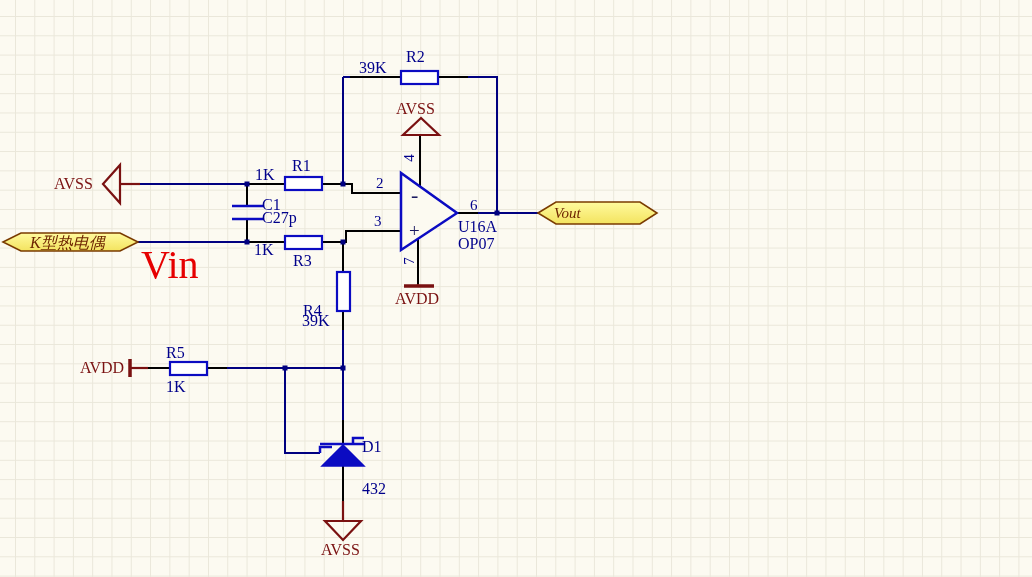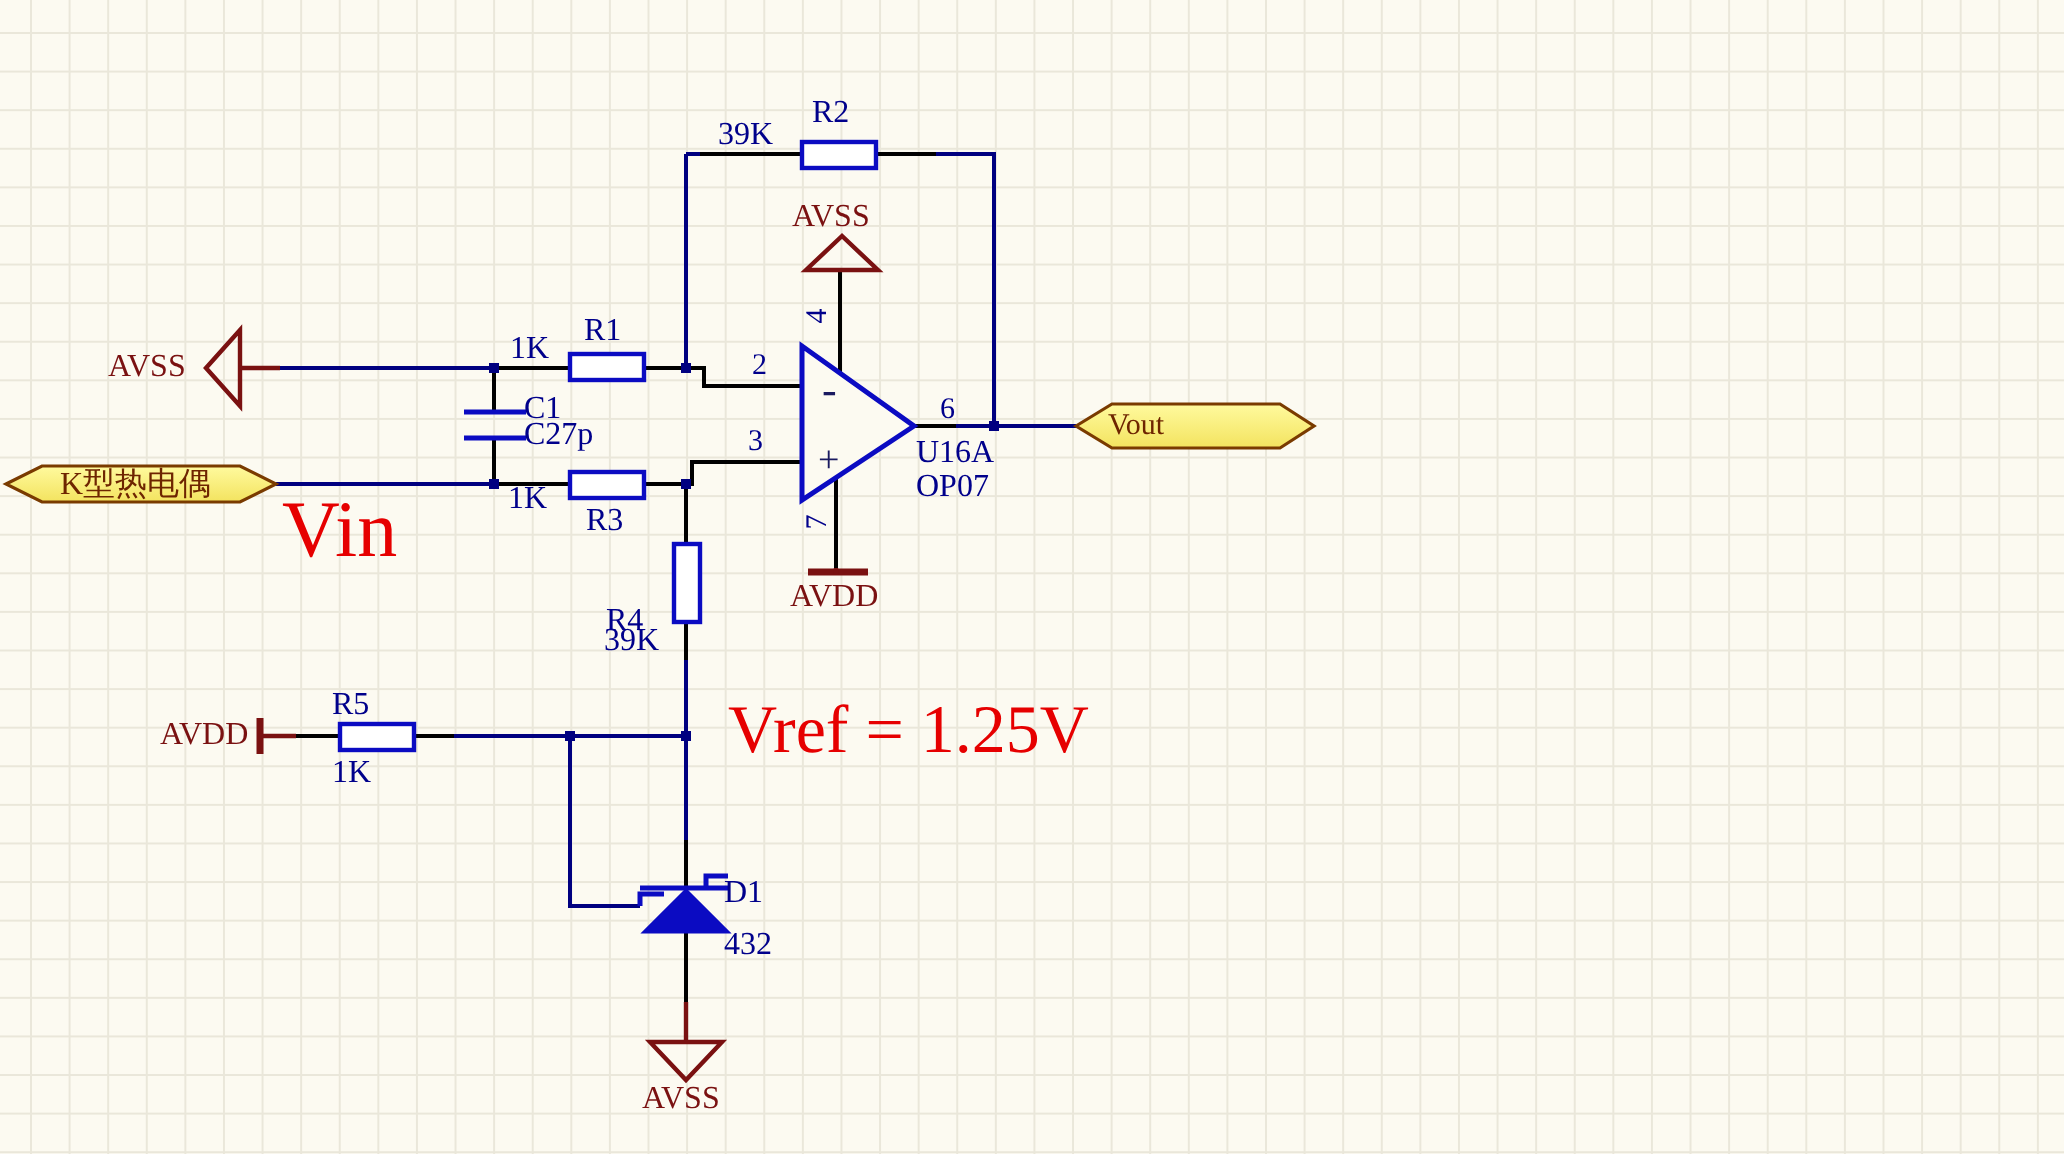--- a/index.html
+++ b/index.html
@@ -21,21 +21,21 @@
   .comp{stroke:var(--c-comp,#0b0bc2);stroke-width:2.2;fill:#ffffff;}
   .compline{stroke:var(--c-comp,#0b0bc2);stroke-width:2.5;fill:none;}
   .compsolid{fill:var(--c-comp,#0b0bc2);stroke:var(--c-comp,#0b0bc2);stroke-width:1.5;}
   .optri{stroke:var(--c-comp,#0b0bc2);stroke-width:2.5;fill:var(--c-bg,#fcfaf1);}
   .dot{fill:var(--c-wire,#000080);stroke:none;}
   .portshape{fill:url(#goldgrad);stroke:var(--c-portborder,#7a3b00);stroke-width:1.6;}
   .lbl{position:absolute;white-space:nowrap;line-height:1;}
   .des{color:var(--c-des,#00008b);font-size:16px;}
   .pnum{color:var(--c-des,#00008b);font-size:15px;}
   .pwrtxt{color:var(--c-power,#7a1111);font-size:16px;}
-  .porttxt{color:var(--c-porttext,#6e2500);font-size:15px;}
+  .porttxt{color:var(--c-porttext,#6e2500);font-size:15px;font-style:italic;}
   .red{color:var(--c-red,#e60000);font-size:34px;}
   .redbig{color:var(--c-red,#e60000);font-size:40px;}
   .sign{color:var(--c-sign,#1a1a60);}
   .rot{display:flex;align-items:center;justify-content:center;transform:rotate(-90deg);}
 </style>
 </head>
 <body>
 
 <div class="screen">
 
@@ -161,37 +161,36 @@
   <div class="lbl des" style="left:359px;top:60px">39K</div>
   <div class="lbl des" style="left:293px;top:253px">R3</div>
   <div class="lbl des" style="left:254px;top:242px">1K</div>
   <div class="lbl des" style="left:262px;top:197px">C1</div>
   <div class="lbl des" style="left:262px;top:210px">C27p</div>
   <div class="lbl des" style="left:303px;top:303px">R4</div>
   <div class="lbl des" style="left:302px;top:313px">39K</div>
   <div class="lbl des" style="left:166px;top:345px">R5</div>
   <div class="lbl des" style="left:166px;top:379px">1K</div>
   <div class="lbl des" style="left:362px;top:439px">D1</div>
-  <div class="lbl des" style="left:362px;top:465px">432</div>
+  <div class="lbl des" style="left:362px;top:481px">432</div>
   <div class="lbl des" style="left:458px;top:219px">U16A</div>
   <div class="lbl des" style="left:458px;top:236px">OP07</div>
 
   <div class="lbl pnum" style="left:376px;top:176px">2</div>
   <div class="lbl pnum" style="left:374px;top:214px">3</div>
   <div class="lbl pnum" style="left:470px;top:198px">6</div>
   <div class="lbl pnum rot" style="left:400px;top:148px;width:18px;height:20px">4</div>
   <div class="lbl pnum rot" style="left:400px;top:251px;width:18px;height:20px">7</div>
   <div class="lbl sign" style="left:411px;top:184px;font-size:22px">-</div>
   <div class="lbl sign" style="left:409px;top:221px;font-size:19px">+</div>
 
   <div class="lbl pwrtxt" style="left:54px;top:176px">AVSS</div>
   <div class="lbl pwrtxt" style="left:396px;top:101px">AVSS</div>
   <div class="lbl pwrtxt" style="left:395px;top:291px">AVDD</div>
   <div class="lbl pwrtxt" style="left:80px;top:360px">AVDD</div>
   <div class="lbl pwrtxt" style="left:321px;top:542px">AVSS</div>
 
   <div class="lbl porttxt" style="left:30px;top:235px;font-size:16px">K型热电偶</div>
   <div class="lbl porttxt" style="left:554px;top:206px">Vout</div>
 
-  <div class="lbl red" style="left:364px;top:349px">Vref = 1.25V</div>
   <div class="lbl redbig" style="left:141px;top:245px">Vin</div>
 
 </div>
 
 </body></html>

